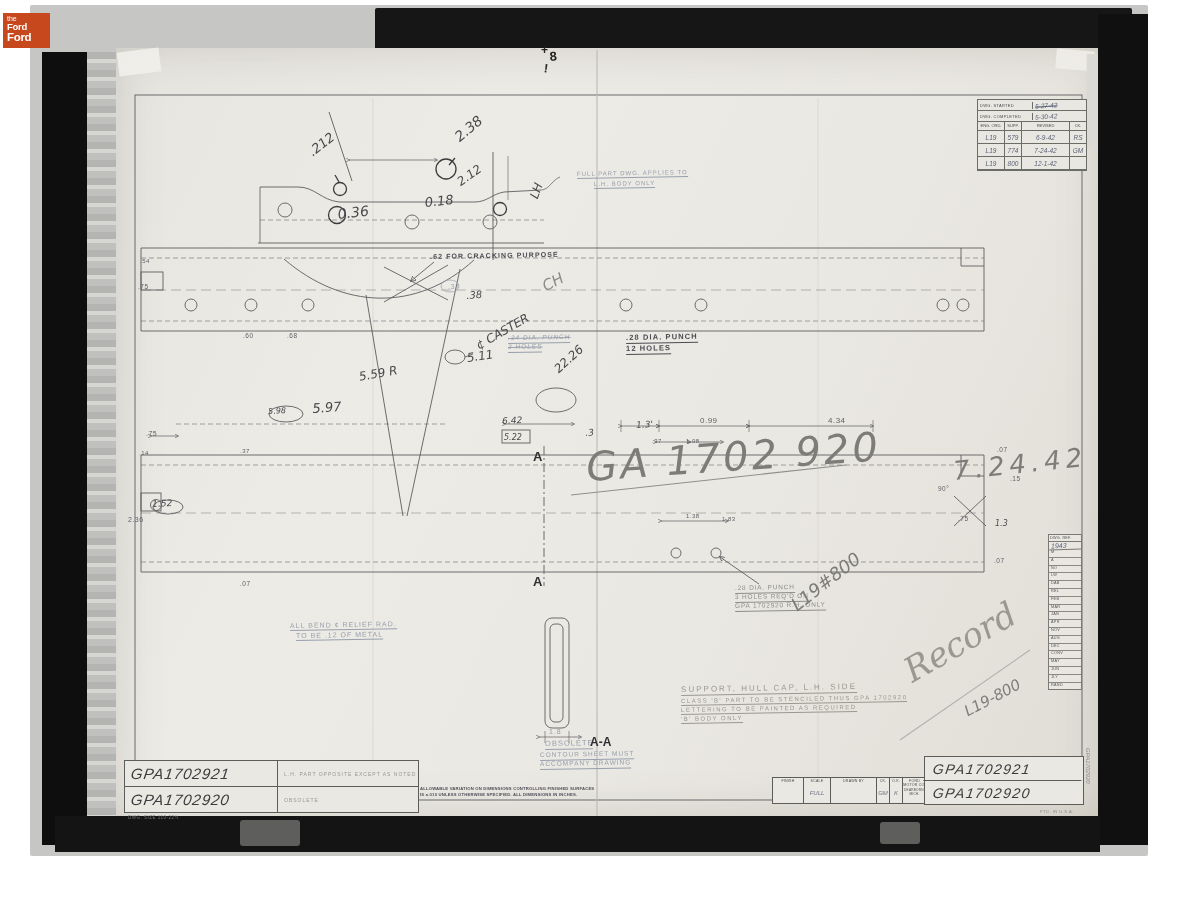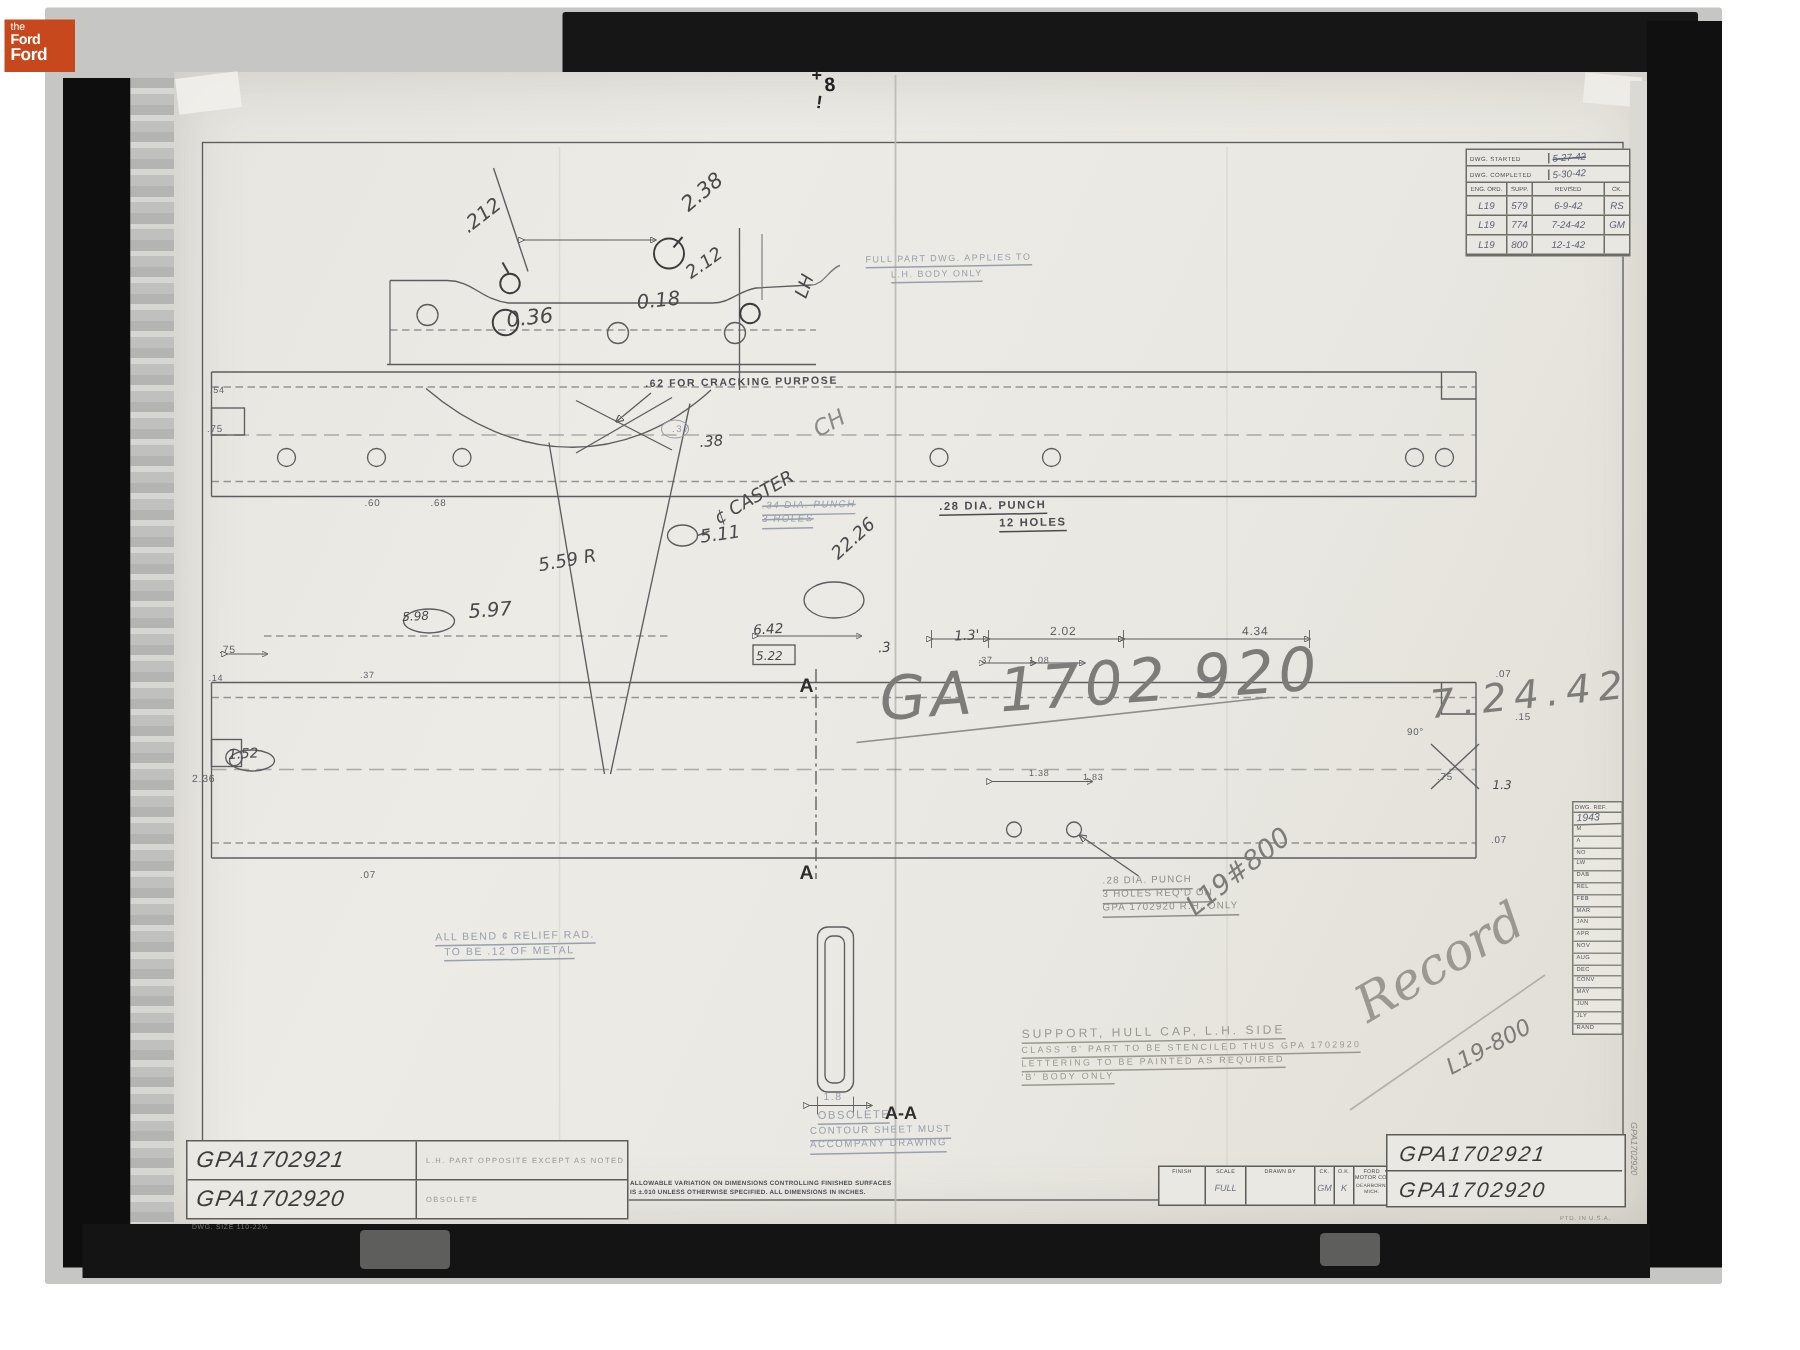--- a/index.html
+++ b/index.html
@@ -363,37 +363,37 @@
       <span class="ann mark" style="left: 541px; top: 44px; font-size: 12px;">+</span>
       <span class="ann mark" style="left: 549px; top: 50px; font-size: 13px; transform: rotate(-5deg);">8</span>
       <span class="ann mark" style="left: 545px; top: 62px; font-size: 12px; transform: rotate(8deg);">!</span>
       <span class="ann lettered" style="left: 430px; top: 253px; font-size: 7px; transform: rotate(-1deg);">.62 FOR CRACKING PURPOSE</span>
       <span class="ann faintblue" style="left: 448px; top: 284px; font-size: 6.5px;">.37</span>
       <span class="ann hand" style="left: 466px; top: 291px; font-size: 10px; transform: rotate(-4deg);">.38</span>
       <span class="ann handbig" style="left: 540px; top: 281px; font-size: 15px; transform: rotate(-28deg);">CH</span>
       <span class="ann faintblue struck u" style="left: 508px; top: 335px; font-size: 6.5px; transform: rotate(-1deg);">.34 DIA. PUNCH</span>
       <span class="ann faintblue struck u" style="left: 508px; top: 344px; font-size: 6.5px; transform: rotate(-1deg);">3 HOLES</span>
       <span class="ann lettered u" style="left: 626px; top: 334px; font-size: 7.5px; transform: rotate(-1deg);">.28 DIA. PUNCH</span>
-      <span class="ann lettered u" style="left: 626px; top: 345px; font-size: 7.5px; transform: rotate(-1deg); margin-left: 40px;">12 HOLES</span>
+      <span class="ann lettered u" style="left: 626px; top: 345px; font-size: 7.5px; transform: rotate(-1deg);">12 HOLES</span>
       <span class="ann print" style="left: 243px; top: 333px; font-size: 6.5px;">.60</span>
       <span class="ann print" style="left: 287px; top: 333px; font-size: 6.5px;">.68</span>
       <span class="ann hand" style="left: 474px; top: 341px; font-size: 12px; transform: rotate(-30deg);">¢ CASTER</span>
       <span class="ann hand" style="left: 358px; top: 371px; font-size: 12px; transform: rotate(-10deg);">5.59 R</span>
       <span class="ann hand" style="left: 466px; top: 352px; font-size: 12px; transform: rotate(-8deg);">5.11</span>
       <span class="ann hand" style="left: 552px; top: 366px; font-size: 12px; transform: rotate(-42deg);">22.26</span>
       <span class="ann hand" style="left: 312px; top: 402px; font-size: 13px; transform: rotate(-4deg);">5.97</span>
       <span class="ann hand" style="left: 268px; top: 408px; font-size: 8px; transform: rotate(-3deg);">5.98</span>
       <span class="ann print" style="left: 146px; top: 430px; font-size: 7px;">.75</span>
       <span class="ann print" style="left: 139px; top: 450px; font-size: 6px;">.14</span>
       <span class="ann print" style="left: 240px; top: 448px; font-size: 6px;">.37</span>
       <span class="ann hand" style="left: 502px; top: 417px; font-size: 9px; transform: rotate(-3deg);">6.42</span>
       <span class="ann hand" style="left: 504px; top: 434px; font-size: 8px;">5.22</span>
       <span class="ann hand" style="left: 585px; top: 429px; font-size: 9px; transform: rotate(-5deg);">.3</span>
       <span class="ann hand" style="left: 636px; top: 421px; font-size: 9px; transform: rotate(-3deg);">1.3'</span>
-      <span class="ann print" style="left: 700px; top: 417px; font-size: 8px;">2.02</span>
+      <span class="ann print" style="left: 700px; top: 417px; font-size: 8px;">0.99</span>
       <span class="ann print" style="left: 828px; top: 417px; font-size: 8px; text-align: center;">4.34</span>
       <span class="ann print" style="left: 652px; top: 438px; font-size: 6px;">.37</span>
       <span class="ann print" style="left: 686px; top: 438px; font-size: 6px;">1.08</span>
       <span class="ann graphite" style="left: 585px; top: 447px; font-size: 40px; transform: rotate(-4deg); letter-spacing: 3px;">GA 1702 920</span>
       <span class="ann graphite" style="left: 952px; top: 458px; font-size: 26px; transform: rotate(-6deg); letter-spacing: 5px;">7.24.42</span>
       <span class="ann hand" style="left: 152px; top: 500px; font-size: 9px; transform: rotate(-3deg);">1.52</span>
       <span class="ann print" style="left: 128px; top: 516px; font-size: 7px;">2.36</span>
       <span class="ann print" style="left: 686px; top: 513px; font-size: 6px;">1.38</span>
       <span class="ann print" style="left: 722px; top: 516px; font-size: 6px;">1.83</span>
       <span class="ann print" style="left: 997px; top: 447px; font-size: 6.5px;">.07</span>

